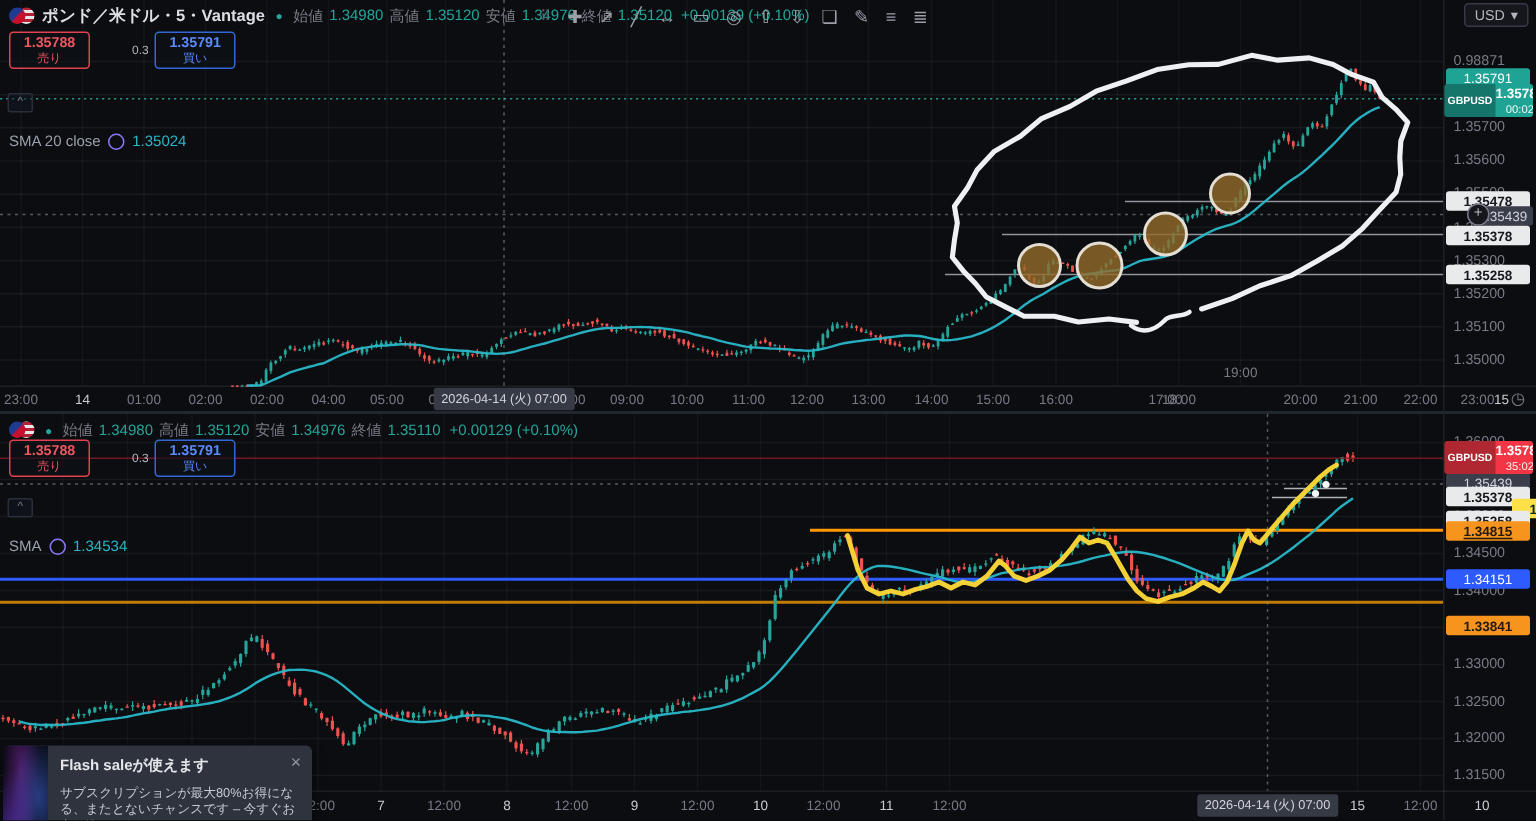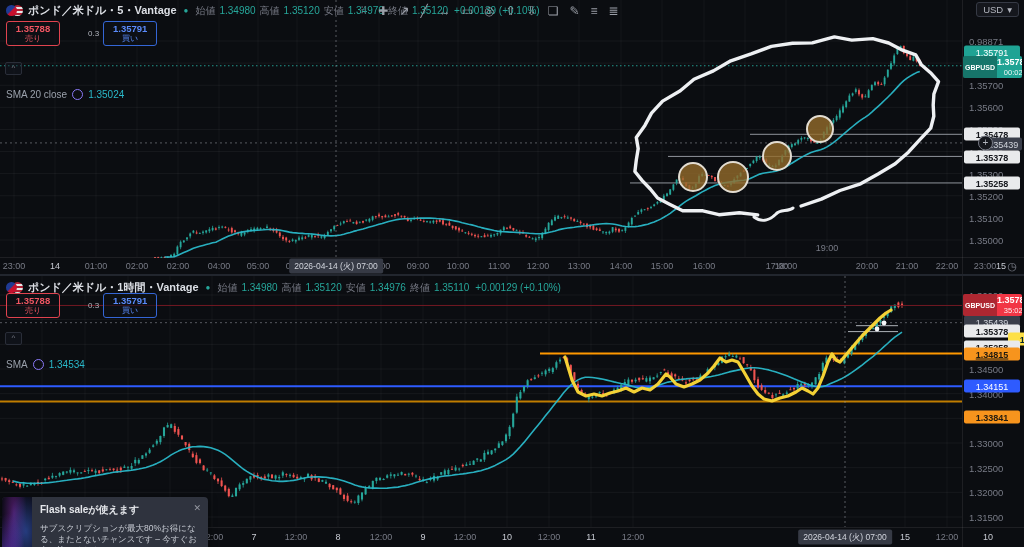--- a/index.html
+++ b/index.html
@@ -1218,21 +1218,20 @@
     <span class="sma-ico"></span>
     <span class="sma-val">1.35024</span>
   </div>
   <div class="collapse" style="left:5px;top:62px">^</div>
 
   <div class="row-title" style="left:6px;top:280px">
     <span class="pair-icon">
         <i class="fa"></i>
         <i class="fb"></i>
       </span>
-    <span class="t-title">ポンド／米ドル・1時間・Vantage</span>
     <span class="mkt-dot">●</span>
     <span class="ohlc">
       <span class="lbl">始値</span>
         <span class="val">1.34980</span>
       <span class="lbl">高値</span>
         <span class="val">1.35120</span>
       <span class="lbl">安値</span>
         <span class="val">1.34976</span>
       <span class="lbl">終値</span>
         <span class="val">1.35110</span>

